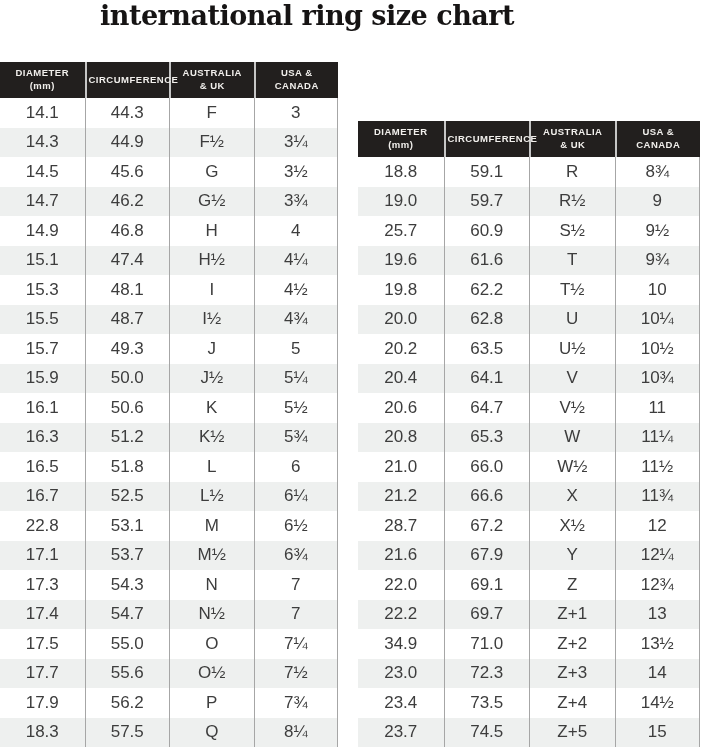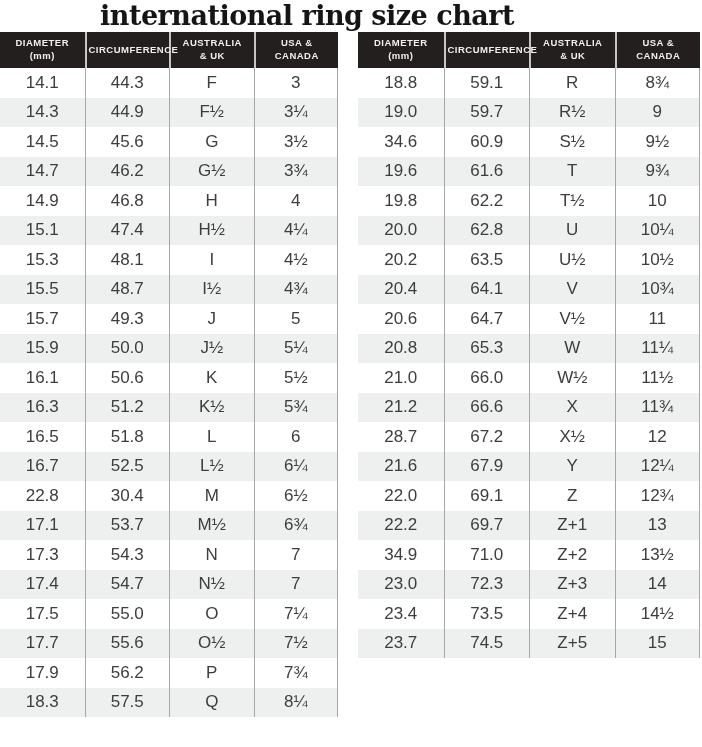--- a/index.html
+++ b/index.html
@@ -20,21 +20,21 @@
     font-size: 27px;
     line-height: 31px;
     letter-spacing: -0.5px;
     color: #161414;
     position: relative;
     left: -44px;
     white-space: nowrap;
   }
   .tables-wrap {
     display: flex;
-    align-items: flex-start;
+    align-items: flex-end;
     width: 652px;
     height: 715px;
   }
   .size-table {
     border-collapse: separate;
     border-spacing: 0;
     table-layout: fixed;
   }
   .size-table.left  { flex: 0 0 338px; width: 338px; }
   .size-table.right { flex: 0 0 342px; width: 342px; }
@@ -182,21 +182,21 @@
             <td>6</td>
           </tr>
           <tr>
             <td>16.7</td>
             <td>52.5</td>
             <td>L½</td>
             <td>6¼</td>
           </tr>
           <tr>
             <td>22.8</td>
-            <td>30.4</td>
+            <td>53.1</td>
             <td>M</td>
             <td>6½</td>
           </tr>
           <tr>
             <td>17.1</td>
             <td>53.7</td>
             <td>M½</td>
             <td>6¾</td>
           </tr>
           <tr>
@@ -267,21 +267,21 @@
             <td>R</td>
             <td>8¾</td>
           </tr>
           <tr>
             <td>19.0</td>
             <td>59.7</td>
             <td>R½</td>
             <td>9</td>
           </tr>
           <tr>
-            <td>34.6</td>
+            <td>25.7</td>
             <td>60.9</td>
             <td>S½</td>
             <td>9½</td>
           </tr>
           <tr>
             <td>19.6</td>
             <td>61.6</td>
             <td>T</td>
             <td>9¾</td>
           </tr>

